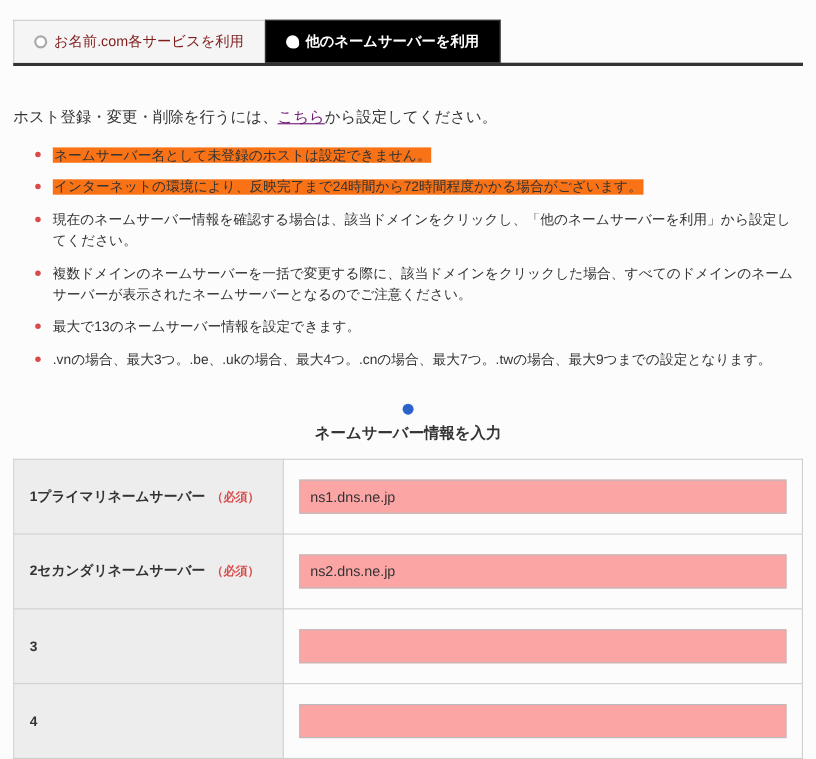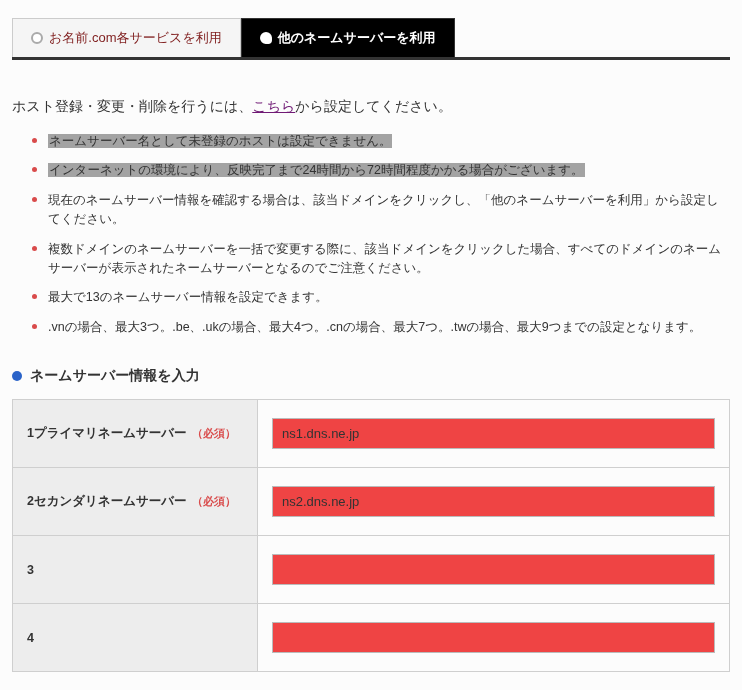--- a/index.html
+++ b/index.html
@@ -79,31 +79,32 @@
   }
   ul.notes li::before {
     content: "";
     position: absolute;
     left: 0; top: 6px;
     width: 5px; height: 5px;
     background: #d94b4b;
     border-radius: 50%;
   }
   .hl {
-    background: #a3a3a3;
+    background: #f97316;
     padding: 0 1px;
   }
   
   .section-head {
     display: flex;
     align-items: center;
     gap: 8px;
     font-weight: bold;
     font-size: 14px;
     margin-bottom: 14px;
+    flex-direction: column;
   }
   .section-head .dot {
     width: 10px; height: 10px;
     border-radius: 50%;
     background: #2a63c9;
   }
   
   table.ns {
     width: 100%;
     border-collapse: collapse;
@@ -125,21 +126,21 @@
     color: #d94b4b;
     font-size: 11px;
     font-weight: bold;
     margin-left: 2px;
   }
   table.ns td input {
     width: 100%;
     padding: 7px 9px;
     font-size: 13px;
     border: 1px solid #bbb;
-    background: #ef4444;
+    background: #fca5a5;
     color: #333;
   }
 </style>
 </head>
 <body>
 
 <div class="tabs">
   <div class="tab">
     <span class="radio"></span>
     <span>お名前.com各サービスを利用</span>

